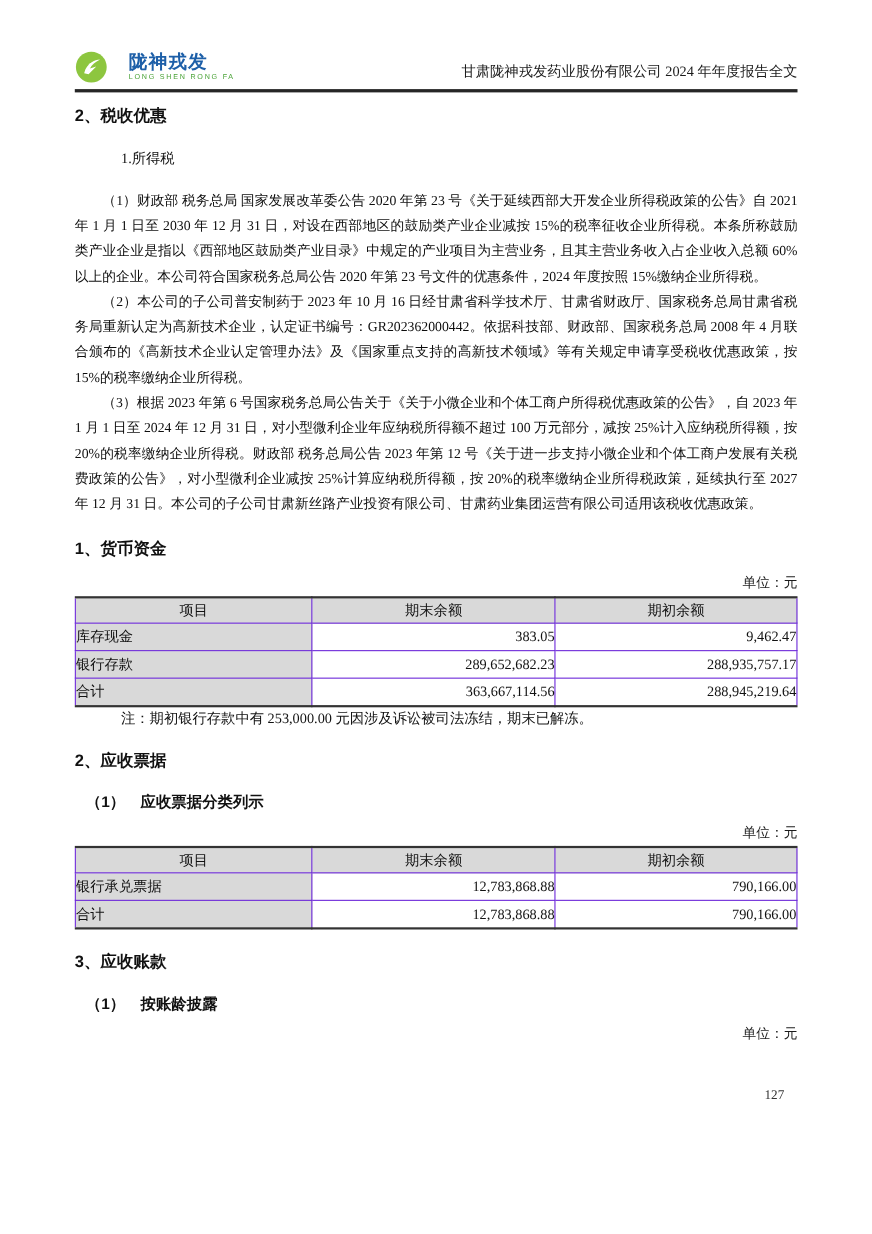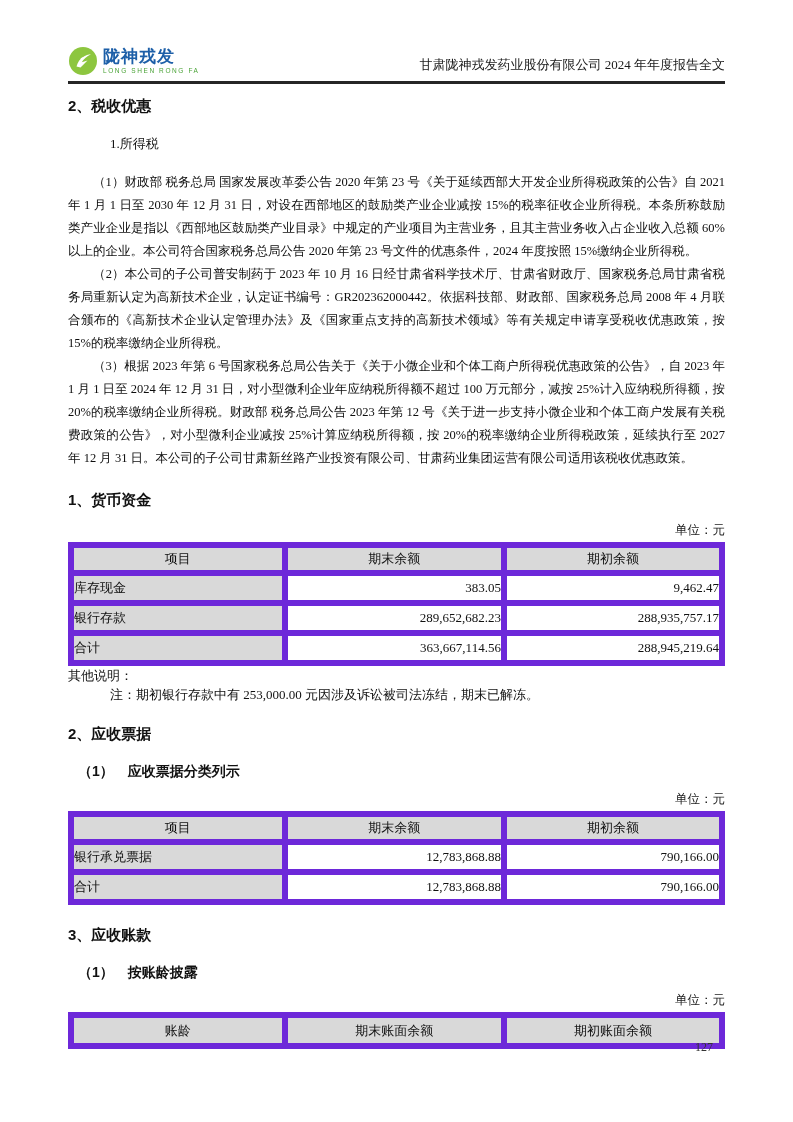--- a/index.html
+++ b/index.html
@@ -2,21 +2,21 @@
 <html><head>
 <meta charset="utf-8">
 <style>
   html,body { margin:0; padding:0; background:#ffffff; }
   .page {
     width:793px; height:1122px; background:#ffffff; position:relative;
     overflow:hidden; color:#111;
     font-family:"Liberation Serif", serif;
   }
   .hdr { display:flex; justify-content:space-between; align-items:flex-end; padding:46px 68px 0 68px; }
-  .logo { display:flex; align-items:center; gap:5px; }
+  .logo { display:flex; align-items:center; gap:19px; }
   .logo-text { display:flex; flex-direction:column; line-height:1; }
   .brand-cn { color:#1d5fa8; font-weight:bold; font-size:17px; font-family:"Liberation Sans", sans-serif; letter-spacing:1px; }
   .brand-en { color:#4aa337; font-size:6.5px; letter-spacing:1.6px; margin-top:3px; font-family:"Liberation Sans", sans-serif; }
   .report-title { font-size:13px; color:#1a1a1a; padding-bottom:2px; }
   .rule { height:3px; background:#262626; margin:5px 68px 0 68px; }
   .content { padding:0 68px; }
 
   .h-lv2 { font-family:"Liberation Sans", sans-serif; font-weight:bold; font-size:15px; line-height:20px; margin:0; }
   .h-top { font-family:"Liberation Sans", sans-serif; font-weight:bold; font-size:16.5px; line-height:22px; margin:0; }
   .h-sub { font-family:"Liberation Sans", sans-serif; font-weight:bold; font-size:14px; line-height:19px; margin:0; padding-left:10px; }
@@ -25,31 +25,31 @@
   .mt18{margin-top:18px}.mt9{margin-top:9px}.mt6{margin-top:6px}.mt4{margin-top:4px}
 
   .bodytext { margin-top:13px; }
   .para { font-size:12.5px; line-height:23px; text-align:justify; text-indent:2em; margin:0; color:#0d0d0d; }
   .subline { font-size:13px; line-height:23px; text-indent:2em; margin:16px; }
 
   .unit { text-align:right; font-size:12.5px; line-height:16px; color:#1a1a1a; }
 
   table.fin { width:100%; border-collapse:collapse; table-layout:fixed; font-size:13px;
               border-top:2px solid #333; border-bottom:2px solid #333; }
-  table.fin th, table.fin td { border:6px solid #6d28d9; padding:0; }
+  table.fin th, table.fin td { border:1px solid #6d28d9; padding:0; }
   table.fin th { background:#d9d9d9; font-weight:normal; text-align:center; height:22px; font-size:13px; }
   table.fin td { height:24px; }
   td.rowlabel { background:#d9d9d9; text-align:left; padding-left:7px; }
   td.num { text-align:right; padding-right:14px; }
   col.c1{width:32.8%} col.c2{width:33.7%} col.c3{width:33.5%}
 
   .othernote { font-size:13px; line-height:19px; margin:0; }
   .notetext { font-size:13px; line-height:19px; margin:0; padding-left:42px; }
 
-  .pageno { position:absolute; top:1040px; right:80px; font-size:12px; color:#333; }
+  .pageno { position:absolute; top:988px; right:80px; font-size:12px; color:#333; }
 </style>
 </head>
 <body>
 
 <div class="page">
 
   <div class="hdr">
     <div class="logo">
       <svg width="30" height="30" viewBox="0 0 30 30">
         <circle cx="15" cy="15" r="14" fill="#8dc63f"></circle>
@@ -106,21 +106,20 @@
           <td class="num">288,935,757.17</td>
         </tr>
         <tr>
           <td class="rowlabel">合计</td>
           <td class="num">363,667,114.56</td>
           <td class="num">288,945,219.64</td>
         </tr>
       </tbody>
     </table>
 
-    <p class="othernote mt9">其他说明：</p>
     <p class="notetext mt6">注：期初银行存款中有 253,000.00 元因涉及诉讼被司法冻结，期末已解冻。</p>
 
     <h2 class="h-lv2 mt20">2、应收票据</h2>
     <h3 class="h-sub mt18">（1）　应收票据分类列示</h3>
 
     <div class="unit mt10">单位：元</div>
 
     <table class="fin mt4">
       <colgroup>
           <col class="c1">
@@ -146,31 +145,17 @@
           <td class="num">790,166.00</td>
         </tr>
       </tbody>
     </table>
 
     <h2 class="h-lv2 mt20">3、应收账款</h2>
     <h3 class="h-sub mt18">（1）　按账龄披露</h3>
 
     <div class="unit mt10">单位：元</div>
 
-    <table class="fin mt4">
-      <colgroup>
-          <col class="c1">
-          <col class="c2">
-          <col class="c3">
-        </colgroup>
-      <thead>
-        <tr>
-          <th style="height:25px">账龄</th>
-          <th style="height:25px">期末账面余额</th>
-          <th style="height:25px">期初账面余额</th>
-        </tr>
-      </thead>
-    </table>
 
   </div>
 
   <div class="pageno">127</div>
 </div>
 
 </body></html>

